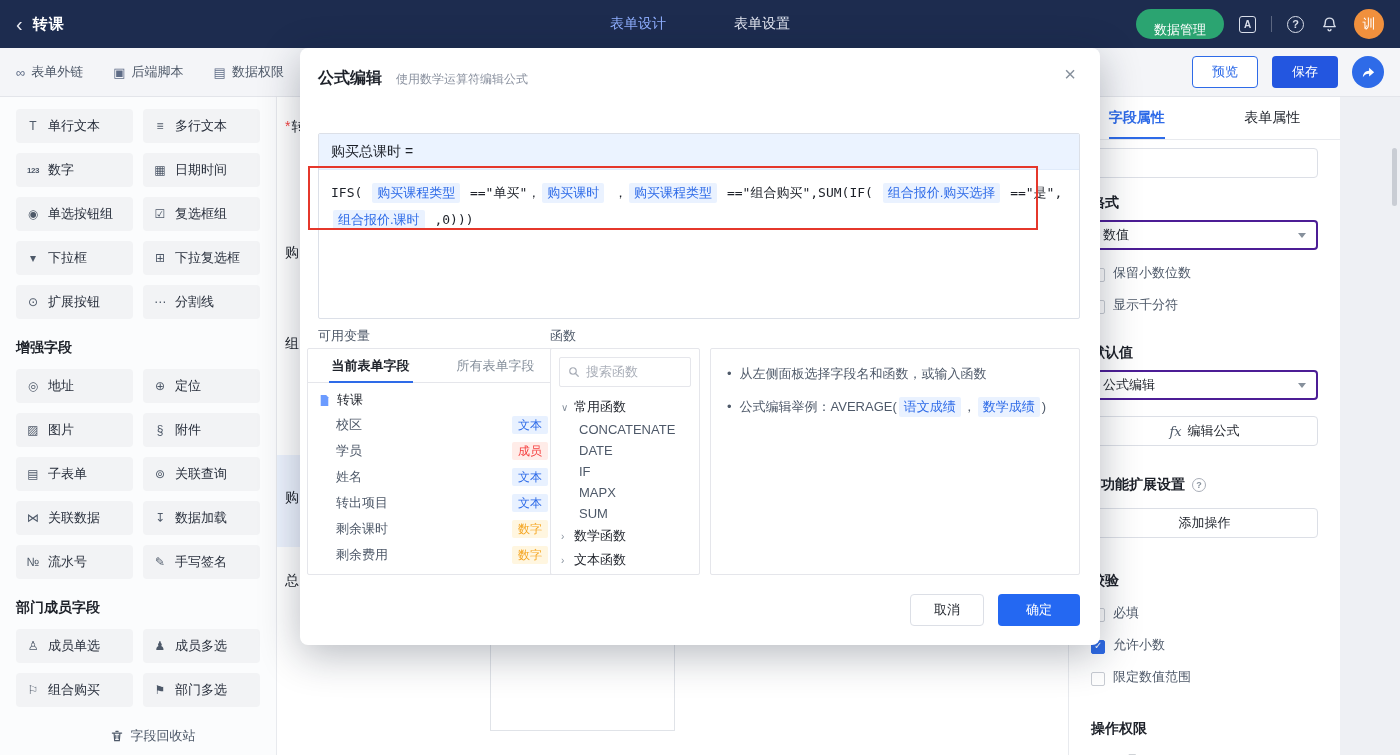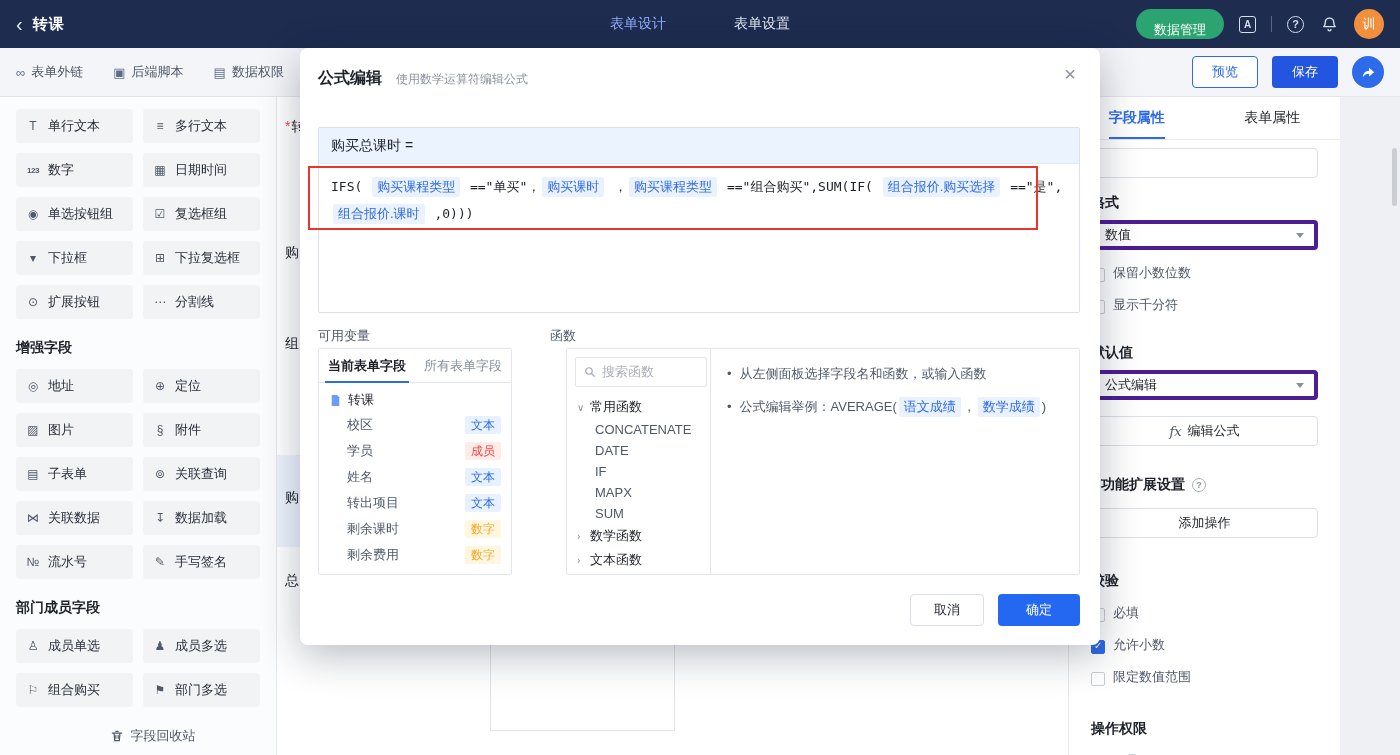--- a/index.html
+++ b/index.html
@@ -49,59 +49,59 @@
   .empty-box { position:absolute; left:213px; top:501px; width:185px; height:133px; border:1px solid #E0E3E8; background:#fff; }
 
   
   .props { position:absolute; top:97px; left:1068px; width:272px; height:658px; background:#fff; border-left:1px solid #E8EAEE; padding:0 22px; z-index:1; }
   .ptabs { display:flex; height:43px; border-bottom:1px solid #E8EAEE; margin:0 -22px; font-size:14px; }
   .ptab { flex:1; display:flex; align-items:center; justify-content:center; color:#1D2129; cursor:pointer; position:relative; }
   .ptab.active { color:#2E6BE8; font-weight:600; }
   .ptab.active::after { content:""; position:absolute; bottom:0; left:50%; transform:translateX(-50%); width:56px; height:2px; background:#2E6BE8; }
   .pinput { margin-top:8px; height:30px; border:1px solid #DCDFE6; border-radius:4px; background:#fff; }
   .plabel { font-size:14px; font-weight:700; color:#1D2129; margin:16px 0 8px; }
-  .pselect { height:30px; border:4px solid #4c1d95; border-radius:4px; display:flex; align-items:center; justify-content:space-between; padding:0 10px; font-size:13px; color:#1D2129; cursor:pointer; background:#fff; }
+  .pselect { height:30px; border:2px solid #4c1d95; border-radius:4px; display:flex; align-items:center; justify-content:space-between; padding:0 10px; font-size:13px; color:#1D2129; cursor:pointer; background:#fff; }
   .caret { width:0; height:0; border-left:4px solid transparent; border-right:4px solid transparent; border-top:5px solid #86909C; }
   .cbrow { display:flex; align-items:flex-end; gap:8px; margin:14px 0 0; color:#4E5969; font-size:13px; cursor:pointer; }
   .cbx { width:14px; height:14px; border:1px solid #C9CDD4; border-radius:2px; background:#fff; flex:none; position:relative; }
   .cbx.checked { background:#2E6BE8; border-color:#2E6BE8; }
   .cbx.checked::after { content:"✓"; position:absolute; left:2px; top:-1px; color:#fff; font-size:10px; }
   .pbtn { margin-top:16px; width:100%; height:30px; border:1px solid #DCDFE6; border-radius:4px; background:#fff; display:flex; align-items:center; justify-content:center; gap:6px; font-size:13px; color:#1D2129; }
   .fx { font-style:italic; font-family:"DejaVu Serif",serif; color:#4E5969; font-size:13px; }
   .ext-title { display:flex; align-items:center; gap:7px; margin-top:30px; font-size:14px; font-weight:700; }
   .bar { width:3px; height:14px; background:#1D2129; border-radius:1px; }
   .qmark { width:14px; height:14px; border:1px solid #A9AEB8; border-radius:50%; color:#86909C; font-size:9px; font-weight:700; display:flex; align-items:center; justify-content:center; }
   .gap30 { margin-top:34px;font-family:Liberation Serif, serif; }
   .gap26 { margin-top:30px; }
 
   
   .modal { position:absolute; left:300px; top:48px; width:800px; height:597px; background:#fff; border-radius:8px; box-shadow:0 10px 40px rgba(15,25,45,0.30); z-index:20; }
   .m-head { display:flex; align-items:baseline; gap:14px; padding:20px 24px 0 18px; }
   .m-title { font-size:16px; font-weight:700; color:#1D2129; }
   .m-sub { font-size:12px; color:#8A919F; }
   .m-close { position:absolute; right:24px; top:16px; font-size:20px; color:#86909C; cursor:pointer; line-height:1; }
-  .editor { position:absolute; left:18px; top:79px; width:762px; height:186px; border:1px solid #DCE0E8; border-radius:2px; overflow:hidden; }
+  .editor { position:absolute; left:18px; top:85px; width:762px; height:186px; border:1px solid #DCE0E8; border-radius:2px; overflow:hidden; }
   .ed-target { height:36px; background:#EBF3FF; border-bottom:1px solid #E0EBFA; display:flex; align-items:center; padding:0 12px; font-size:14px; color:#1D2129; }
   .ed-body { padding:9px 12px; font-family:"DejaVu Sans Mono",monospace; font-size:13px; color:#1D2129; line-height:27px; }
   .fchip { display:inline-block; background:#EAF2FF; color:#2E6BE8; border-radius:2px; padding:0 5px; margin:0 2px; font-family:"Liberation Sans","DejaVu Sans",sans-serif; line-height:20px; cursor:pointer; }
   .red-box { position:absolute; left:8px; top:118px; width:730px; height:64px; border:2px solid #E5372B; pointer-events:none; z-index:6; }
   .sec-label { position:absolute; top:279px; font-size:13px; color:#4E5969; }
   .panel { position:absolute; top:300px; height:227px; border:1px solid #E5E6EB; border-radius:2px; background:#fff; overflow:hidden; }
-  .vars { left:18px; width:194px; }
+  .vars { left:7px; width:252px; }
   .vars-tabs { height:34px; display:flex; border-bottom:1px solid #E5E6EB; font-size:13px; }
   .vtab { flex:1; display:flex; align-items:center; justify-content:center; color:#86909C; cursor:pointer; position:relative; }
   .vtab.active { color:#1D2129; font-weight:600; }
   .vtab.active::after { content:""; position:absolute; bottom:-1px; left:50%; transform:translateX(-50%); width:84px; height:2px; background:#2E6BE8; }
   .vars-root { display:flex; align-items:center; gap:6px; padding:8px 10px 3px; font-size:13px; color:#1D2129; }
   .var-row { display:flex; align-items:center; justify-content:space-between; padding:4px 10px 4px 28px; font-size:13px; color:#4E5969; cursor:pointer; }
   .tag { font-size:12px; line-height:18px; padding:0 6px; border-radius:2px; }
   .tag.t-blue { color:#2E6BE8; background:#E8F1FF; }
   .tag.t-red { color:#F53F3F; background:#FFECE8; }
   .tag.t-amber { color:#F5A623; background:#FFF6E0; }
-  .funcs { left:250px; width:150px;margin-left:16px; }
+  .funcs { left:250px; width:150px; }
   .search { margin:8px; height:30px; border:1px solid #E5E6EB; border-radius:2px; display:flex; align-items:center; gap:6px; padding:0 8px; cursor:text; }
   .ph { color:#A9AEB8; font-size:13px; }
   .fgroup { display:flex; align-items:center; gap:5px; padding:3px 10px; font-size:13px; color:#1D2129; cursor:pointer; }
   .chev { color:#86909C; font-size:10px; width:8px; }
   .fitem { padding:3px 10px 3px 28px; font-size:13px; color:#4E5969; cursor:pointer; }
   .help { left:410px; width:370px; padding:14px 16px; font-size:13px; color:#4E5969; line-height:21px; }
   .hline { display:flex; gap:8px; margin-bottom:12px; }
   .dot { color:#4E5969; }
   .m-footer { position:absolute; bottom:19px; right:20px; display:flex; gap:14px; }
   .btn-cancel { width:74px; height:32px; border:1px solid #DCDFE6; border-radius:4px; background:#fff; color:#1D2129; font-size:13px; }

